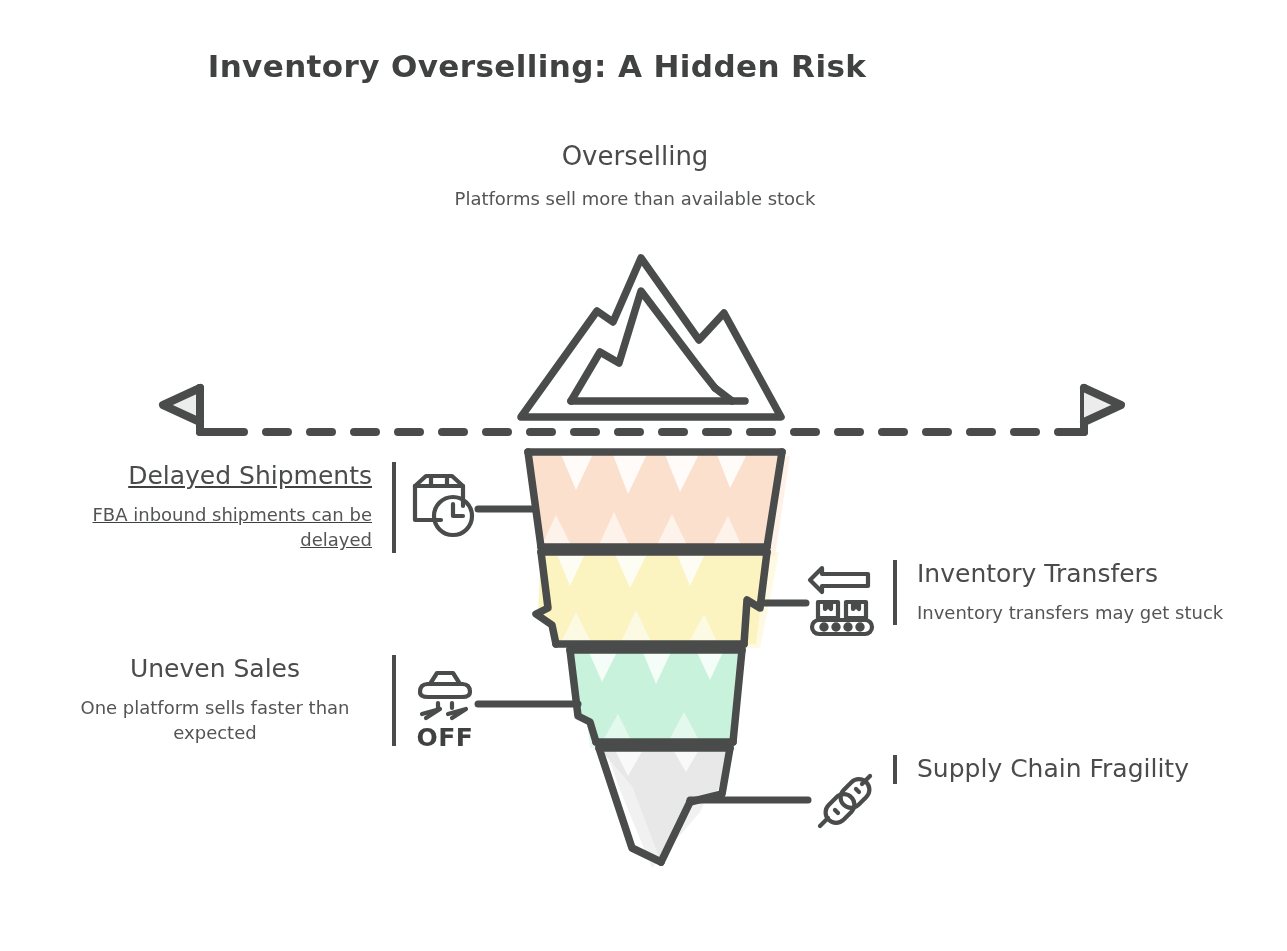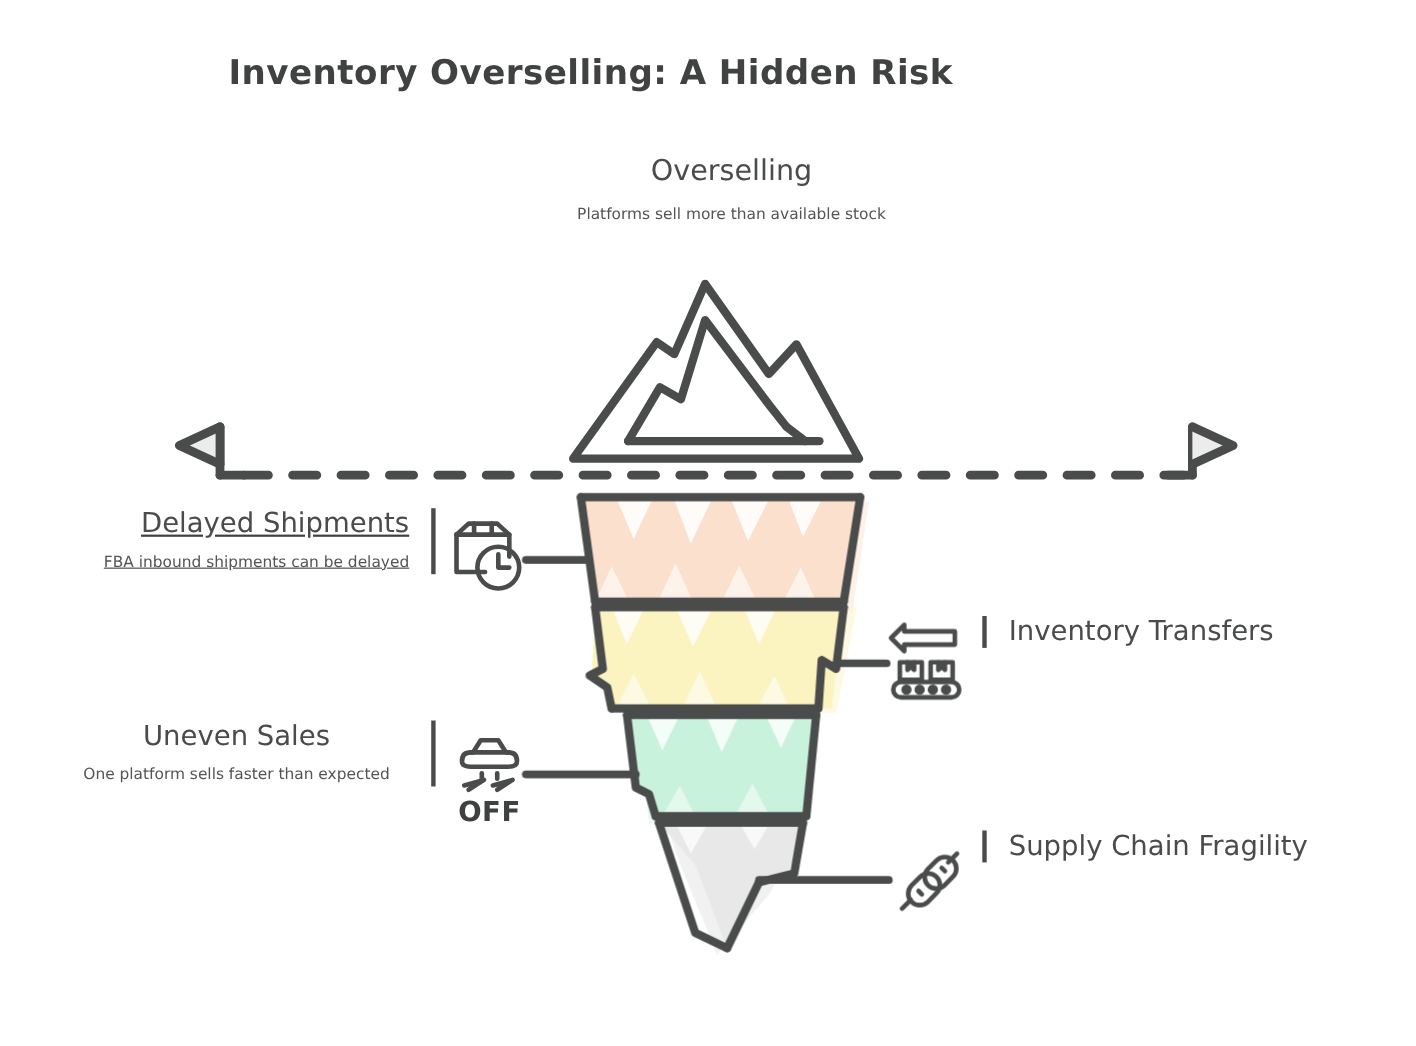--- a/index.html
+++ b/index.html
@@ -40,30 +40,30 @@
   .block .b-title {
     font-family: "DejaVu Sans", sans-serif;
     font-size: 25px;
     font-weight: 400;
     color: #4a4b4b;
     line-height: 1.15;
     white-space: nowrap;
   }
   .block .b-desc {
     font-family: "DejaVu Sans", sans-serif;
-    font-size: 14px;
+    font-size: 18px;
     font-weight: 400;
     color: #535454;
     line-height: 1.42;
     margin-top: 11px;
   }
 
   
   #block-overselling {
-    left: 470px;
+    left: 440px;
     top: 142px;
     width: 390px;
     text-align: center;
   }
   #block-overselling .b-title { font-size: 26px; }
   #block-overselling .b-desc { margin-top: 14px; }
 
   
   .block.left {
     text-align: right;
@@ -233,17 +233,18 @@
   <div class="b-desc">FBA inbound shipments can be delayed</div>
 </div>
 
 <div class="block left" id="block-uneven">
   <div class="b-title">Uneven Sales</div>
   <div class="b-desc">One platform sells faster than expected</div>
 </div>
 
 <div class="block right" id="block-transfers">
   <div class="b-title">Inventory Transfers</div>
+  <div class="b-desc">Inventory transfers may get stuck</div>
 </div>
 
 <div class="block right" id="block-supply">
   <div class="b-title">Supply Chain Fragility</div>
 </div>
 
 </body></html>

